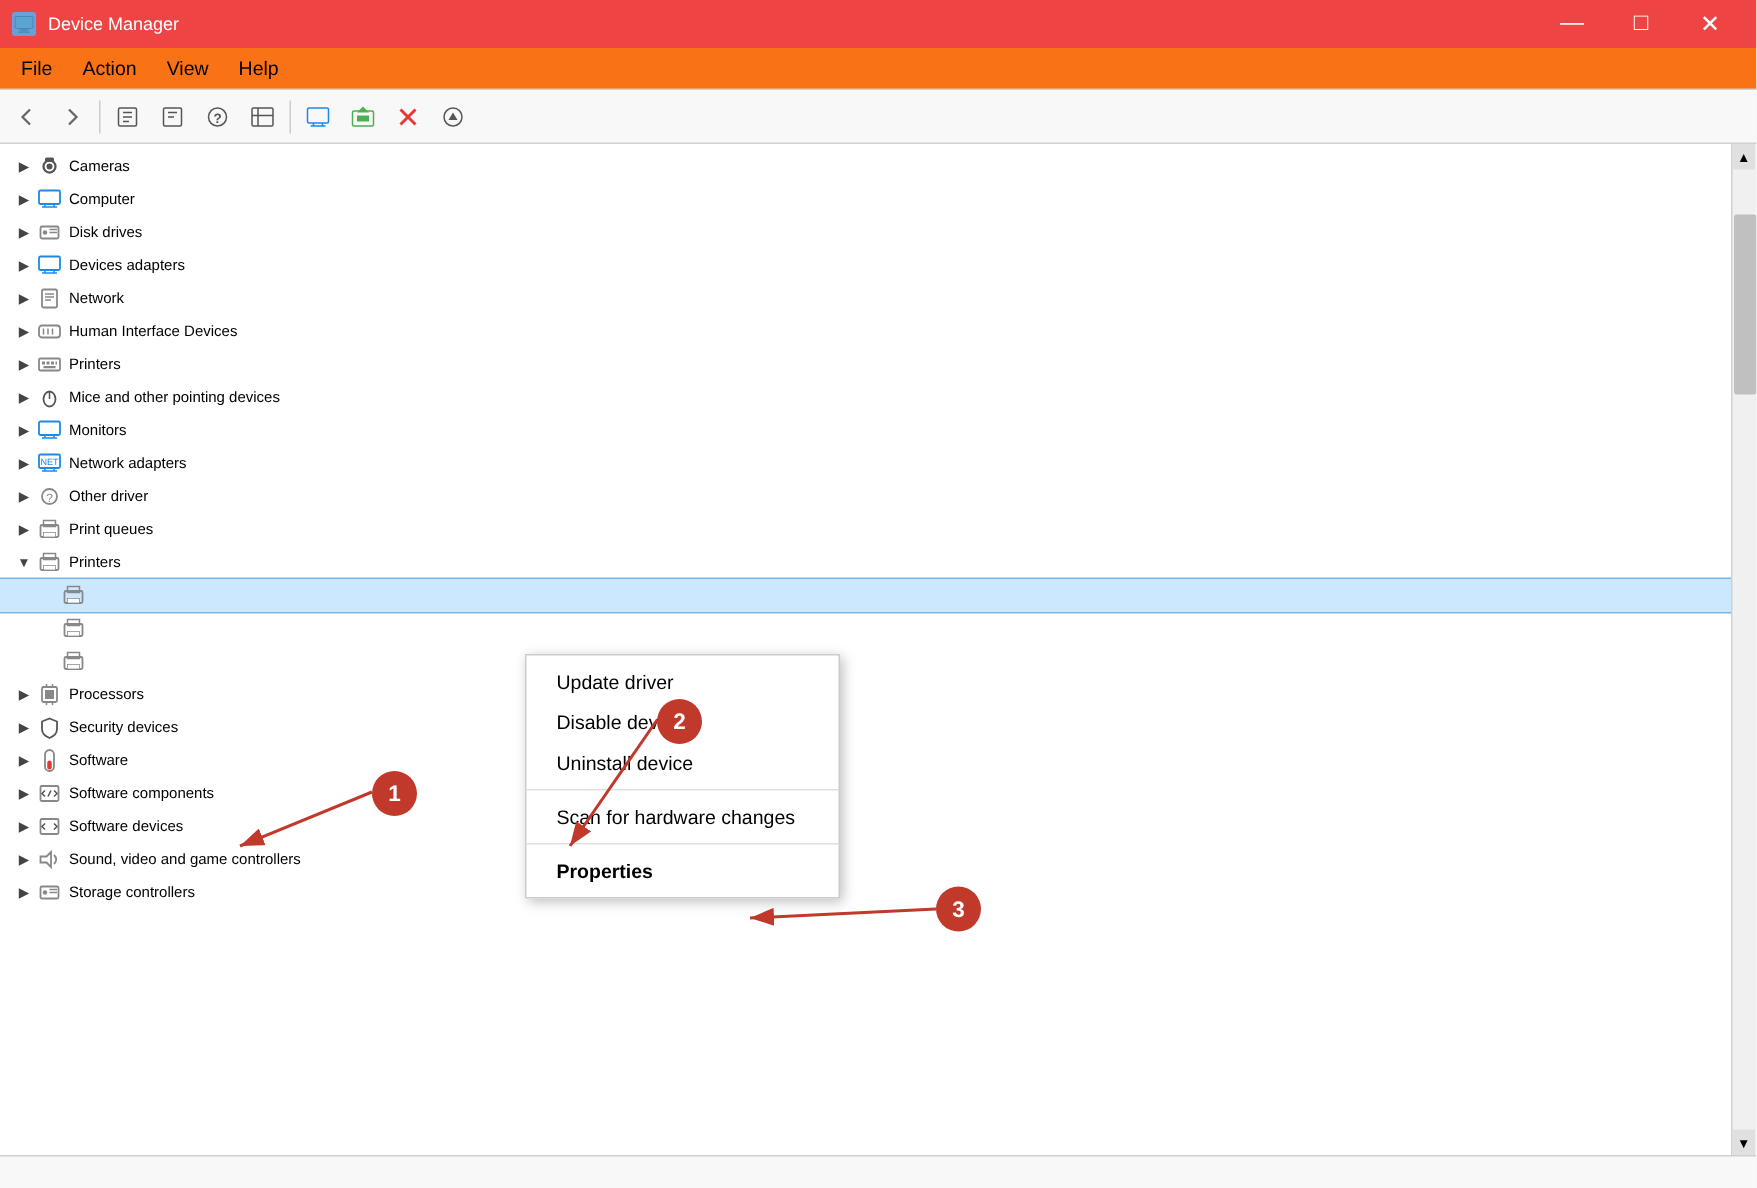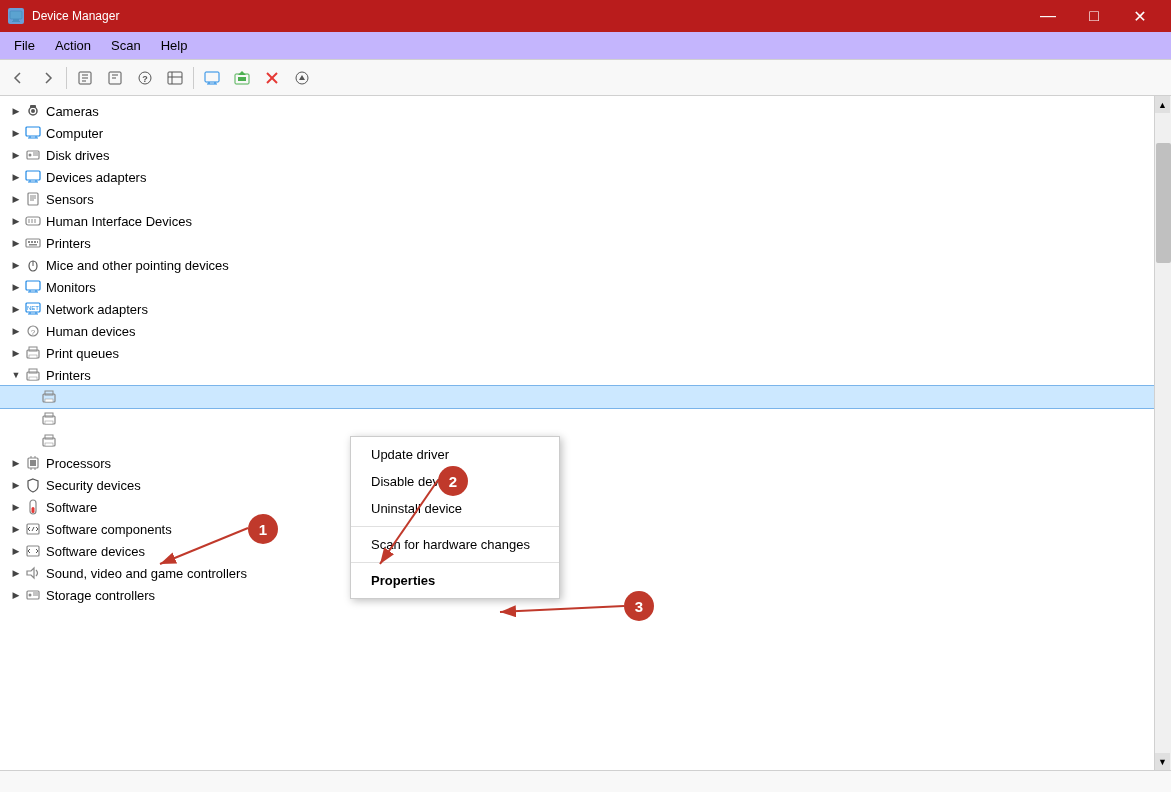--- a/index.html
+++ b/index.html
@@ -1,39 +1,39 @@
 <!DOCTYPE html>
 <html><head>
   <meta charset="utf-8">
   <style>
     * { margin: 0; padding: 0; box-sizing: border-box; }
     body { width: 1171px; height: 792px; background: #f0f0f0; font-family: 'Segoe UI', Arial, sans-serif; font-size: 13px; overflow: hidden; }
 
     
     .title-bar {
-      background: #b91c1c;
+      background: #ef4444;
       color: white;
       height: 32px;
       display: flex;
       align-items: center;
       padding: 0 8px;
       justify-content: space-between;
     }
     .title-bar-left { display: flex; align-items: center; gap: 8px; }
     .title-bar-icon { width: 16px; height: 16px; background: #6a9fd8; border-radius: 2px; display: flex; align-items: center; justify-content: center; font-size: 10px; }
     .title-bar-title { font-size: 12px; }
     .title-bar-controls { display: flex; gap: 0; }
     .title-bar-btn {
       width: 46px; height: 32px; display: flex; align-items: center; justify-content: center;
       cursor: pointer; font-size: 16px; color: white;
     }
 
     
     .menu-bar {
-      background: #c4b5fd;
+      background: #f97316;
       border-bottom: 1px solid #d0d0d0;
       height: 28px;
       display: flex;
       align-items: center;
       padding: 0 4px;
     }
     .menu-item {
       padding: 4px 10px;
       cursor: pointer;
       border-radius: 2px;
@@ -81,21 +81,21 @@
       user-select: none;
     }
 
     .tree-chevron {
       width: 16px; height: 16px; display: inline-flex; align-items: center; justify-content: center;
       font-size: 9px; color: #444; flex-shrink: 0;
     }
     .tree-icon {
       width: 18px; height: 18px; margin-right: 4px; display: inline-flex; align-items: center; justify-content: center; flex-shrink: 0;
     }
-    .tree-label { font-size: 13px; color: #000; }
+    .tree-label { font-size: 10px; color: #000; }
 
     
     .tree-sub-item {
       display: flex;
       align-items: center;
       height: 22px;
       padding-left: 40px;
       cursor: pointer;
       white-space: nowrap;
     }
@@ -191,21 +191,21 @@
   <div class="title-bar-controls">
     <div class="title-bar-btn">—</div>
     <div class="title-bar-btn">□</div>
     <div class="title-bar-btn close">✕</div>
   </div>
 </div>
 
 <div class="menu-bar">
   <div class="menu-item">File</div>
   <div class="menu-item">Action</div>
-  <div class="menu-item">Scan</div>
+  <div class="menu-item">View</div>
   <div class="menu-item">Help</div>
 </div>
 
 <div class="toolbar">
   <div class="toolbar-btn" title="Back">
     <svg width="16" height="16" viewBox="0 0 16 16">
         <path d="M10 3 L5 8 L10 13" stroke="#666" stroke-width="1.5" fill="none"></path>
       </svg>
   </div>
   <div class="toolbar-btn" title="Forward">
@@ -330,21 +330,21 @@
     <div class="tree-item">
       <span class="tree-chevron">▶</span>
       <span class="tree-icon">
         <svg width="16" height="16" viewBox="0 0 16 16">
             <rect x="3" y="2" width="10" height="12" rx="1" fill="none" stroke="#888" stroke-width="1.2"></rect>
             <line x1="5" y1="5" x2="11" y2="5" stroke="#888" stroke-width="1"></line>
             <line x1="5" y1="7" x2="11" y2="7" stroke="#888" stroke-width="1"></line>
             <line x1="5" y1="9" x2="9" y2="9" stroke="#888" stroke-width="1"></line>
           </svg>
       </span>
-      <span class="tree-label">Sensors</span>
+      <span class="tree-label">Network</span>
     </div>
 
     <div class="tree-item">
       <span class="tree-chevron">▶</span>
       <span class="tree-icon">
         <svg width="16" height="16" viewBox="0 0 16 16">
             <rect x="1" y="4" width="14" height="8" rx="2" fill="none" stroke="#888" stroke-width="1.2"></rect>
             <line x1="4" y1="6" x2="4" y2="10" stroke="#888" stroke-width="1"></line>
             <line x1="7" y1="6" x2="7" y2="10" stroke="#888" stroke-width="1"></line>
             <line x1="10" y1="6" x2="10" y2="10" stroke="#888" stroke-width="1"></line>
@@ -407,21 +407,21 @@
     </div>
 
     <div class="tree-item">
       <span class="tree-chevron">▶</span>
       <span class="tree-icon">
         <svg width="16" height="16" viewBox="0 0 16 16">
             <circle cx="8" cy="8" r="5" fill="none" stroke="#888" stroke-width="1.2"></circle>
             <text x="8" y="11.5" text-anchor="middle" font-size="8" fill="#888">?</text>
           </svg>
       </span>
-      <span class="tree-label">Human devices</span>
+      <span class="tree-label">Other driver</span>
     </div>
 
     <div class="tree-item">
       <span class="tree-chevron">▶</span>
       <span class="tree-icon">
         <svg width="16" height="16" viewBox="0 0 16 16">
             <rect x="2" y="5" width="12" height="8" rx="1" fill="none" stroke="#888" stroke-width="1.2"></rect>
             <rect x="4" y="2" width="8" height="4" fill="none" stroke="#888" stroke-width="1"></rect>
             <rect x="4" y="10" width="8" height="3" fill="white" stroke="#888" stroke-width="0.5"></rect>
           </svg>

